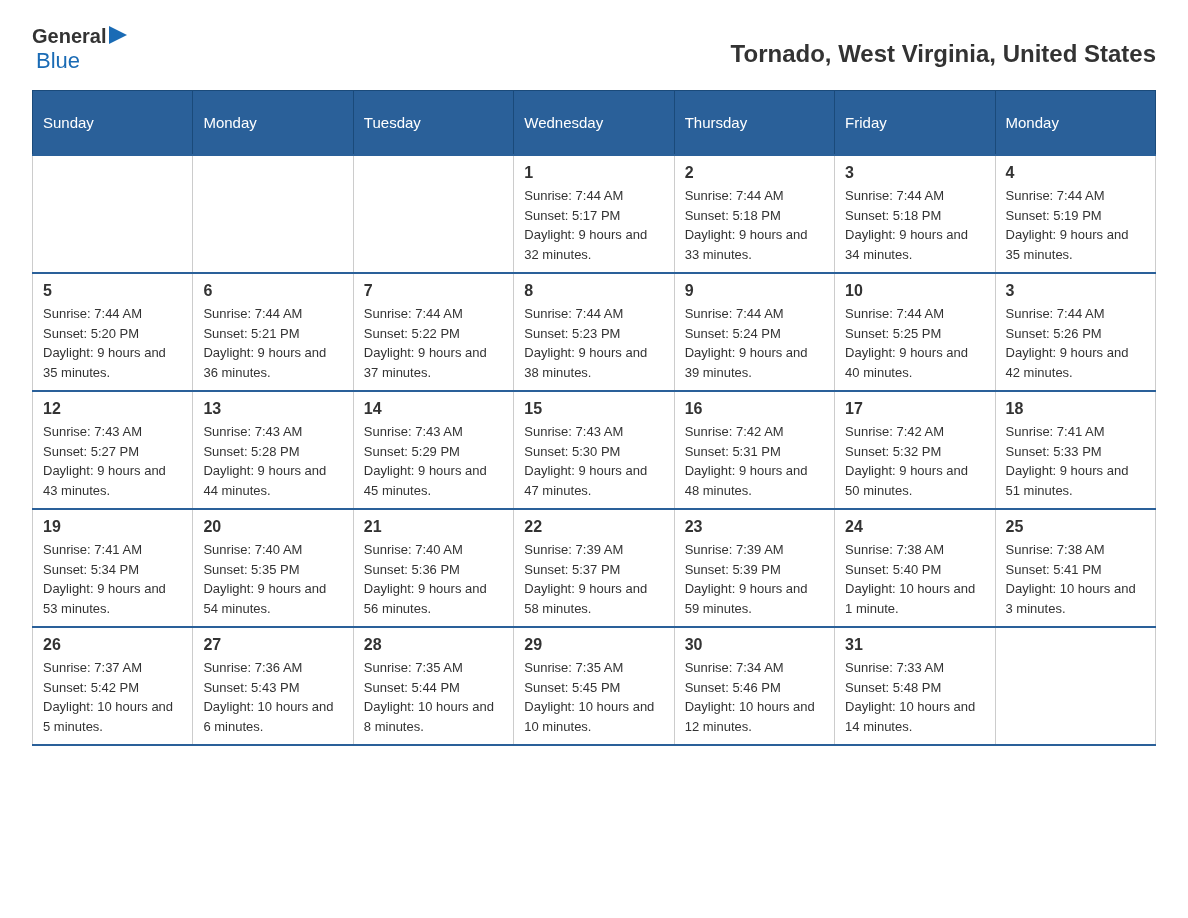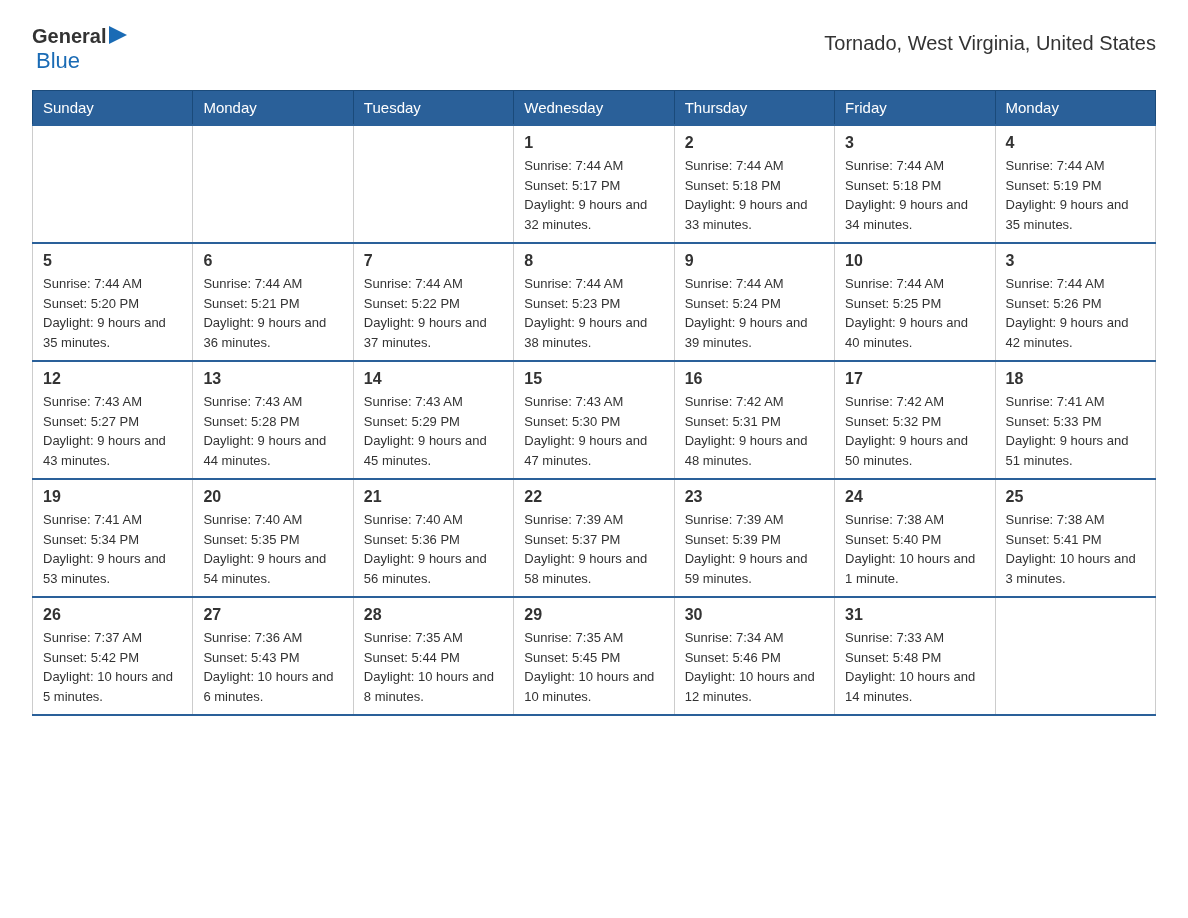--- a/index.html
+++ b/index.html
@@ -29,35 +29,36 @@
     .title-block {
       text-align: right;
     }
     .main-title {
       font-size: 42px;
       font-weight: bold;
       color: #333;
       line-height: 1.1;
     }
     .subtitle {
-      font-size: 20px;
-      color: #333;
-      margin-top: 8px;
+      font-size: 24px;
+      color: #333;
+      margin-top: 16px;
+      font-weight: bold;
     }
     .calendar {
       width: 100%;
       border-collapse: collapse;
       border: 1px solid #ccc;
     }
     .calendar th {
       background-color: #2a6099;
       color: #fff;
       font-size: 15px;
       font-weight: normal;
-      padding: 8px 10px;
+      padding: 23px 10px;
       text-align: left;
       border: 1px solid #1a4a7a;
       margin-left: 28px;
     }
     .calendar td {
       vertical-align: top;
       padding: 8px 10px;
       border: 1px solid #ccc;
       width: 14.28%;
       min-height: 100px;

